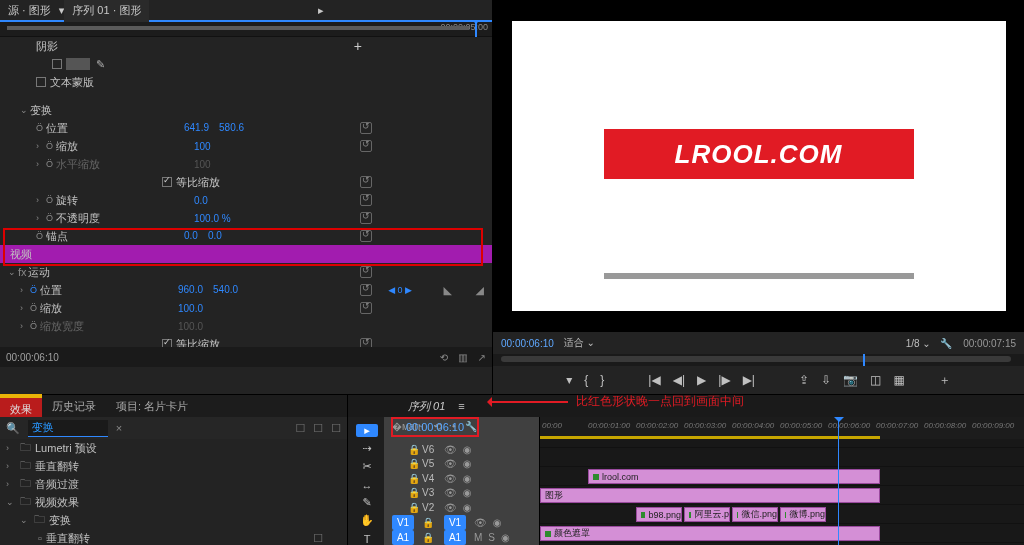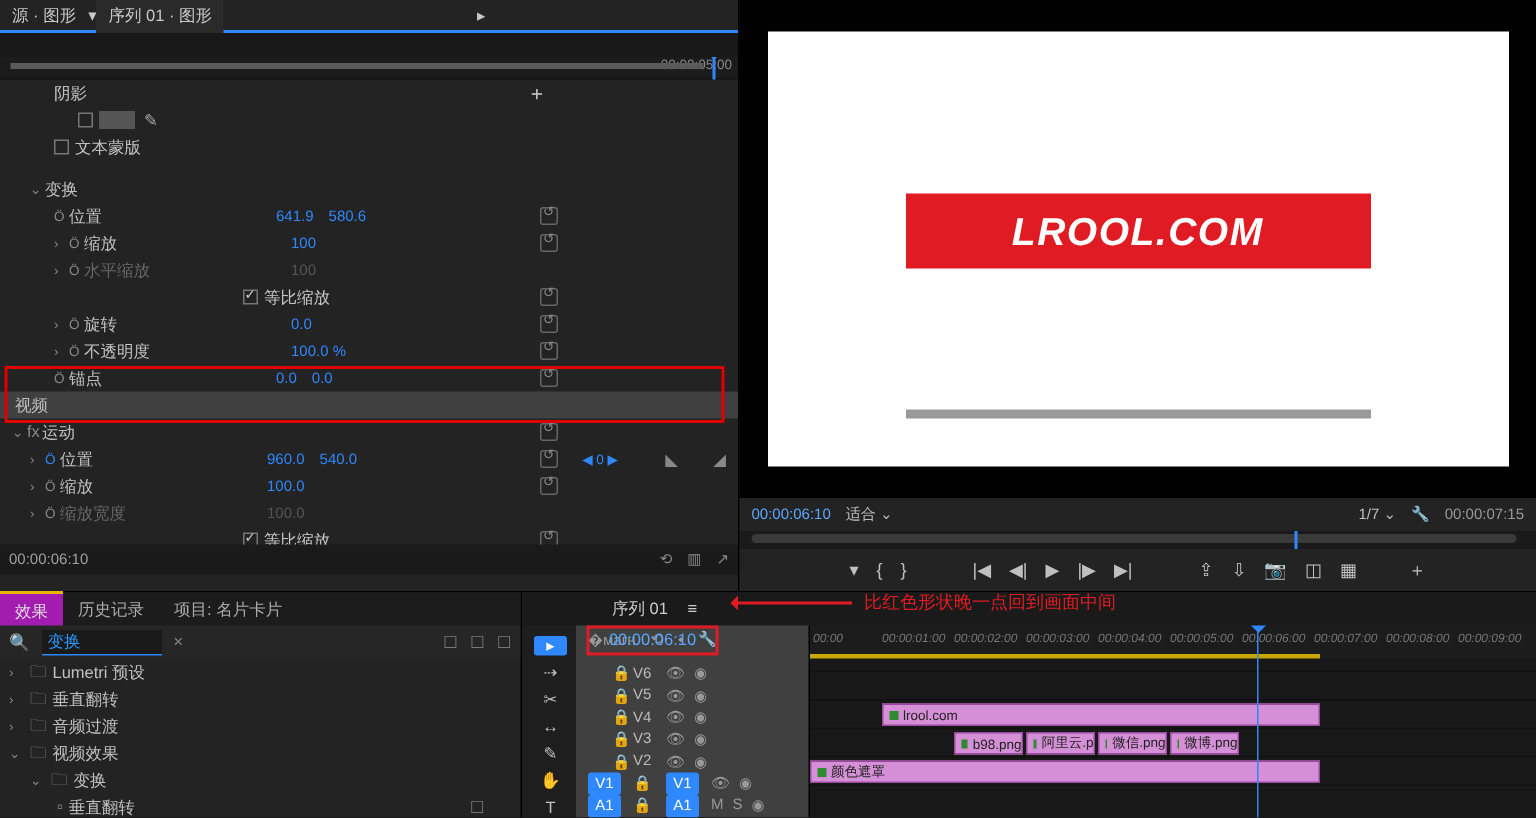--- a/index.html
+++ b/index.html
@@ -1,18 +1,18 @@
 <!DOCTYPE html>
 <html><head>
 <meta charset="utf-8">
 <style>
   * { box-sizing: border-box; margin: 0; padding: 0; font-family: "Microsoft YaHei", Arial, sans-serif; }
   body { background:#181818; color:#c8c8c8; width:1024px; height:545px; overflow:hidden; font-size:11px; position:relative; }
   .wrap { display:flex; height:395px; border-bottom:1px solid #000; }
-  .left  { width:492px; display:flex; flex-direction:column;gap:16px; }
+  .left  { width:492px; display:flex; flex-direction:column; }
   .right { width:532px; display:flex; flex-direction:column; background:#1e1e1e; border-left:1px solid #000;}
   
   .ec_tabs { display:flex; align-items:center; height:22px; background:#232323; border-bottom:2px solid #2f88ff; font-size:11px; }
   .ec_tabs span.tab { padding:4px 8px; }
   .ec_tabs span.tab.active { background:#2a2a2a; }
   .ec_tabs .tc { flex:1; text-align:center; }
   .ec_body { flex:1; background:#232323; overflow:hidden; position:relative; }
   .mini_tl { height:15px; background:#1c1c1c; position:relative; border-bottom:1px solid #111;}
   .mini_tl .head{ position:absolute; left:475px; top:0; width:2px; height:15px; background:#2f88ff;}
   .mini_tl .head:before{content:"";position:absolute;top:-3px;left:-4px;border:5px solid transparent;border-top-color:#2f88ff;}
@@ -49,32 +49,32 @@
   .transport { height:28px; background:#232323; display:flex; align-items:center; justify-content:center; gap:12px; color:#c0c0c0; font-size:12px;}
   .transport span{cursor:pointer;}
   .pm_scroll{height:12px;background:#1a1a1a;position:relative;}
   .pm_scroll .thumb{position:absolute;top:2px;left:8px;width:510px;height:6px;background:#3a3a3a;border-radius:3px;}
   .pm_scroll .head{position:absolute;left:370px;top:0;width:2px;height:12px;background:#2f88ff;}
   
   .bottom { display:flex; height:150px; }
   .bl { width:348px; background:#232323; border-right:1px solid #000; display:flex; flex-direction:column; font-size:11px;}
   .bl .tabs{display:flex;height:22px;background:#1c1c1c;align-items:center;}
   .bl .tabs span{padding:4px 10px;color:#aaa;}
-  .bl .tabs span.active{background:#a21caf;color:#ddd;border-top:2px solid #eab308;}
+  .bl .tabs span.active{background:#b91c1c;color:#ddd;border-top:6px solid #eab308;}
   .bl .search{display:flex;align-items:center;height:22px;padding:0 6px;gap:8px;background:#262626;}
   .bl .search input{background:#1a1a1a;border:none;color:#2997ff;width:80px;padding:2px 4px;font-size:11px;border-bottom:1px solid #2f88ff;}
   .bl .tree{flex:1;overflow:hidden;}
   .trow{display:flex;align-items:center;height:18px;padding-left:6px;color:#c0c0c0;}
   .trow .tw{width:14px;color:#888;font-size:9px;}
   .trow .folder{color:#888;margin-right:4px;}
   .trow .right_icon{margin-left:auto;margin-right:24px;color:#777;}
   .trow.ind1{padding-left:20px;} .trow.ind2{padding-left:38px;}
   
   .br { flex:1; background:#1e1e1e; display:flex; flex-direction:column; position:relative;}
-  .br_tabs{height:22px;display:flex;align-items:flex-end;background:#1a1a1a;font-size:11px;padding-left:40px;}
+  .br_tabs{height:22px;display:flex;align-items:flex-start;background:#1a1a1a;font-size:11px;padding-left:40px;font-style:italic;}
   .br_tabs span{padding:4px 10px;color:#ccc;}
   .tc_box{position:absolute;left:43px;top:22px;width:88px;height:20px;border:2px solid #e11b24;display:flex;align-items:center;justify-content:center;z-index:6;}
   .tc_box span{color:#57a6ff;font-size:11px;}
   .tl_toolcol{position:absolute;left:4px;top:25px;width:30px;bottom:0;display:flex;flex-direction:column;gap:5px;align-items:center;padding-top:4px;}
   .tl_toolcol span{width:22px;height:20px;display:flex;align-items:center;justify-content:center;color:#c0c0c0;border-radius:2px;}
   .tl_toolcol span.active{background:#2f88ff;color:#fff;}
   .tl_main{position:absolute;left:36px;right:0;top:22px;bottom:0;display:flex;}
   .tl_head{width:156px;background:#404040;border-right:1px solid #000;display:flex;flex-direction:column;}
   .tl_head .iconrow{height:22px;display:flex;align-items:center;gap:10px;padding-left:8px;color:#999;font-size:10px;}
   .trk{height:19px;display:flex;align-items:center;font-size:10px;color:#bbb;}
@@ -184,21 +184,21 @@
             <span class="resetbtn"></span>
           </div>
         <div class="prow">
             <span class="indent2"></span>
             <span class="stop">Ö</span>
             <span class="name">锚点</span>
             <span class="val">0.0　0.0</span>
             <span class="resetbtn"></span>
           </div>
 
-        <div class="prow" style="background:#404040;align-items:center;">
+        <div class="prow" style="background:#a21caf;align-items:center;">
             <span class="name" style="width:auto;padding-left:2px;">视频</span>
           </div>
         <div class="prow">
             <span class="stop">⌄</span>
             <span style="width:10px;color:#888;">fx</span>
             <span class="name">运动</span>
             <span class="resetbtn"></span>
           </div>
 
         <div class="hl_red"></div>
@@ -256,21 +256,21 @@
           <div class="banner">
               <span>LROOL.COM</span>
             </div>
           <div class="grayline"></div>
         </div>
       </div>
       <div class="ctrlbar">
         <span class="tc">00:00:06:10</span>
         <span class="fit"><span>适合</span> ⌄</span>
         <span class="sp"></span>
-        <span><span>1/7</span> ⌄</span>
+        <span><span>1/8</span> ⌄</span>
         <span class="r" style="margin:0 10px;">🔧</span>
         <span class="r">00:00:07:15</span>
       </div>
       <div class="pm_scroll">
         <div class="thumb"></div>
         <div class="head"></div>
       </div>
       <div class="transport">
         <span>▾</span>
         <span>{</span>
@@ -460,20 +460,25 @@
         </div>
         <div style="height:8px;"></div>
         <div class="lane"></div>
         <div class="lane">
             <div class="clip" style="left:48px;width:292px;">
               <span class="dot"></span>
               <span>lrool.com</span>
             </div>
           </div>
         <div class="lane">
+            <div class="clip" style="left:0;width:340px;">
+              <span>图形</span>
+            </div>
+          </div>
+        <div class="lane">
           <div class="clip" style="left:96px;width:46px;">
               <span class="dot"></span>
               <span>b98.png</span>
             </div>
           <div class="clip" style="left:144px;width:46px;">
               <span class="dot"></span>
               <span>阿里云.p</span>
             </div>
           <div class="clip" style="left:192px;width:46px;">
               <span class="dot"></span>

